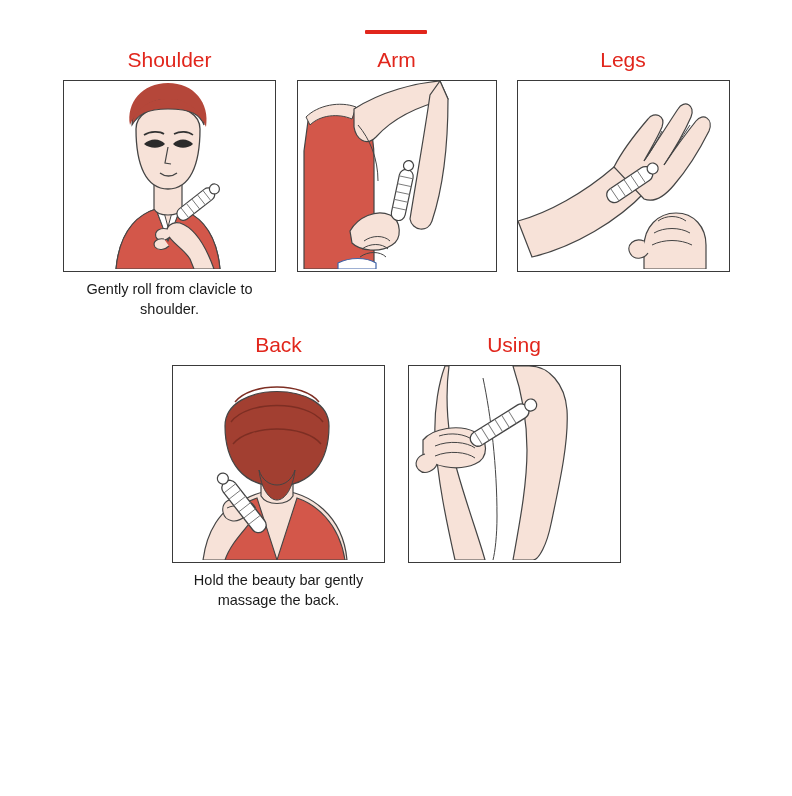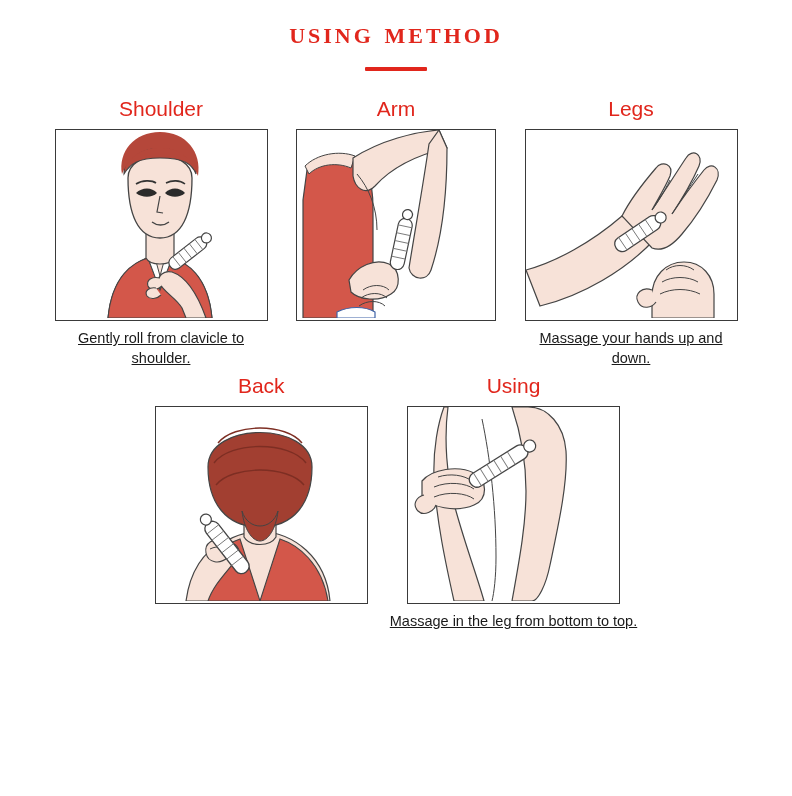--- a/index.html
+++ b/index.html
@@ -43,25 +43,25 @@
     border-radius: 1px;
   }
 
   
   .row {
     display: flex;
     justify-content: center;
     align-items: flex-start;
   }
   .row-1 {
-    margin-top: 26px;
-    gap: 28px;
+    margin-top: 14px;
+    gap: 20px;
   }
   .row-2 {
-    margin-top: 6px;
+    margin-top: 14px;
     gap: 22px;
   }
   .card {
     display: flex;
     flex-direction: column;
     align-items: center;
   }
   .card-label {
     color: #e1261c;
     font-size: 21px;
@@ -80,31 +80,29 @@
   .wb { width: 211px; height: 196px; }
   .wl { width: 211px; height: 196px; }
 
   .caption {
     margin-top: 8px;
     font-size: 14.5px;
     color: #1a1a1a;
     text-align: center;
     line-height: 1.35;
     max-width: 214px;
-    text-decoration: underline;
   }
   .caption.wide { max-width: 310px; }
 
   svg { display: block; }
 </style>
 </head>
 <body>
 
 <div class="title-wrap">
-  <h1 class="page-title">Using method</h1>
   <div class="title-rule"></div>
 </div>
 
 <div class="row row-1">
 
   <div class="card">
     <div class="card-label">Shoulder</div>
     <div class="frame w1">
       <svg width="209" height="188" viewBox="0 0 209 188">
 
@@ -207,21 +205,20 @@
         </g>
 
         <path d="M126 166 C126 146 140 132 158 132 C176 132 188 146 188 164 L188 188 L126 188 Z" fill="#f7e2d8" stroke="#444" stroke-width="1.2"></path>
         <path d="M140 140 C148 134 160 134 168 140" fill="none" stroke="#444" stroke-width="1"></path>
         <path d="M136 152 C146 146 162 146 172 152" fill="none" stroke="#444" stroke-width="1"></path>
         <path d="M134 164 C146 158 162 158 174 164" fill="none" stroke="#444" stroke-width="1"></path>
 
         <path d="M126 160 C116 156 108 164 112 172 C116 180 126 178 130 172" fill="#f7e2d8" stroke="#444" stroke-width="1.1"></path>
       </svg>
     </div>
-    <div class="caption">Massage your hands up and down.</div>
   </div>
 
 </div>
 
 <div class="row row-2">
 
   <div class="card">
     <div class="card-label">Back</div>
     <div class="frame wb">
       <svg width="209" height="194" viewBox="0 0 209 194">
@@ -250,20 +247,21 @@
           <line x1="48" y1="132" x2="48" y2="147" stroke="#777" stroke-width="0.9"></line>
           <line x1="56" y1="132" x2="56" y2="147" stroke="#777" stroke-width="0.9"></line>
           <line x1="64" y1="132" x2="64" y2="147" stroke="#777" stroke-width="0.9"></line>
           <line x1="72" y1="132" x2="72" y2="147" stroke="#777" stroke-width="0.9"></line>
           <line x1="80" y1="132" x2="80" y2="147" stroke="#777" stroke-width="0.9"></line>
           <line x1="88" y1="132" x2="88" y2="147" stroke="#777" stroke-width="0.9"></line>
           <circle cx="36" cy="139" r="5.5" fill="#ffffff" stroke="#444" stroke-width="1.2"></circle>
         </g>
       </svg>
     </div>
+    <div class="caption">Hold the beauty bar gently massage the back.</div>
   </div>
 
   <div class="card">
     <div class="card-label">Using</div>
     <div class="frame wl">
       <svg width="209" height="194" viewBox="0 0 209 194">
 
         <path d="M120 0 C140 0 156 18 158 44 C160 76 150 120 142 158 C138 178 130 194 124 194 L104 194 C110 160 118 120 118 84 C118 52 112 24 104 0 Z" fill="#f7e2d8" stroke="#444" stroke-width="1.2"></path>
         <path d="M40 0 C36 30 38 70 48 104 C58 140 70 172 76 194 L46 194 C38 158 28 112 26 70 C25 42 30 16 36 0 Z" fill="#f7e2d8" stroke="#444" stroke-width="1.2"></path>
 
@@ -281,16 +279,15 @@
           <line x1="66" y1="52" x2="66" y2="67" stroke="#777" stroke-width="0.9"></line>
           <line x1="74" y1="52" x2="74" y2="67" stroke="#777" stroke-width="0.9"></line>
           <line x1="82" y1="52" x2="82" y2="67" stroke="#777" stroke-width="0.9"></line>
           <line x1="90" y1="52" x2="90" y2="67" stroke="#777" stroke-width="0.9"></line>
           <line x1="98" y1="52" x2="98" y2="67" stroke="#777" stroke-width="0.9"></line>
           <line x1="106" y1="52" x2="106" y2="67" stroke="#777" stroke-width="0.9"></line>
           <circle cx="128" cy="59" r="6" fill="#ffffff" stroke="#444" stroke-width="1.2"></circle>
         </g>
       </svg>
     </div>
-    <div class="caption wide">Massage in the leg from bottom to top.</div>
   </div>
 
 </div>
 
 </body></html>

